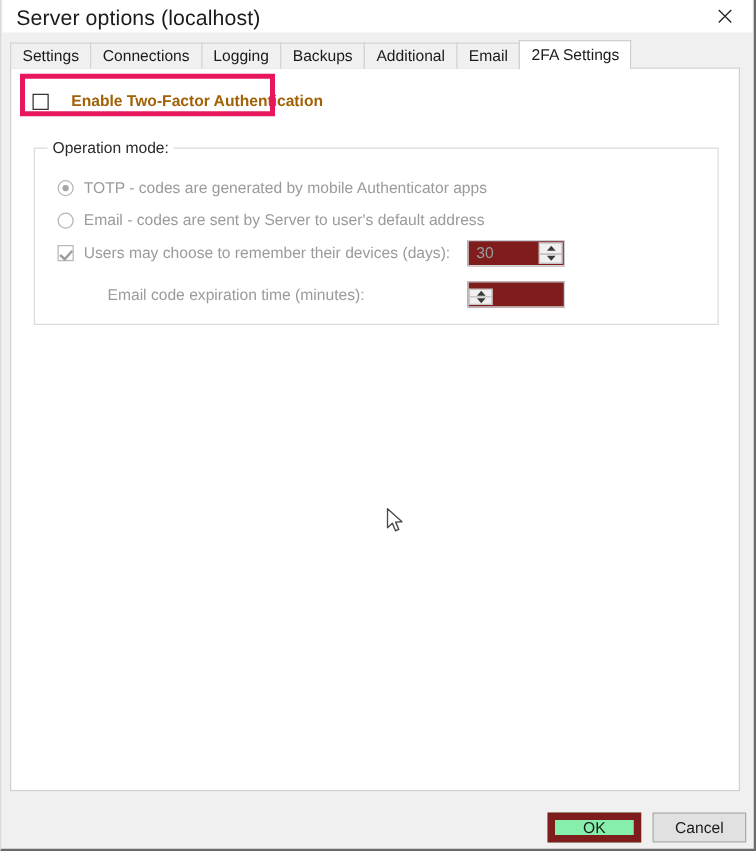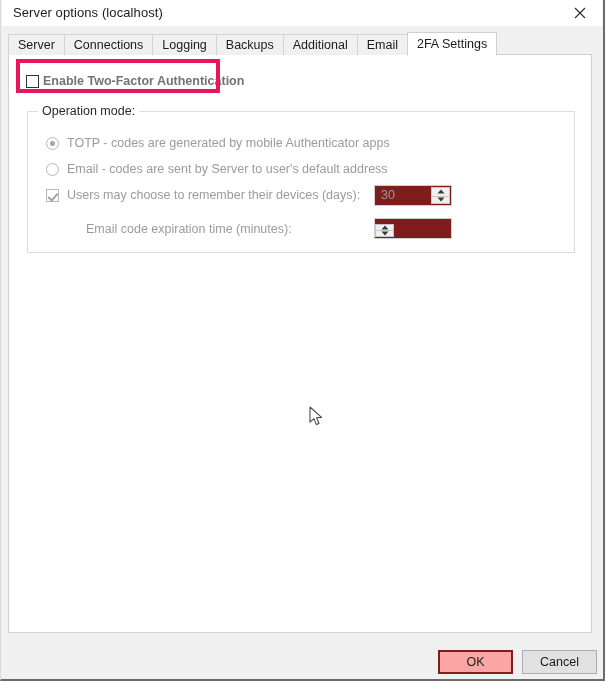--- a/index.html
+++ b/index.html
@@ -35,21 +35,21 @@
     left: 1px;
     top: 0;
     width: 600px;
     height: 26px;
     background: #ffffff;
   }
   #title-text {
     position: absolute;
     left: 11px;
     top: 5px;
-    font-size: 13px;
+    font-size: 17px;
     color: #1b1b1b;
     letter-spacing: 0.1px;
     white-space: nowrap;
   }
   #close-button {
     position: absolute;
     right: 0px;
     top: 0px;
     width: 45px;
     height: 26px;
@@ -135,45 +135,45 @@
     position: absolute;
     left: 3px;
     top: 1px;
     width: 4px;
     height: 8px;
     border: solid #a0a0a0;
     border-width: 0 2px 2px 0;
     transform: rotate(42deg);
   }
   #enable-label {
-    margin-left: 4px;
+    margin-left: 18px;
     font-size: 12.5px;
     font-weight: bold;
-    color: #737373;
+    color: #a16207;
     white-space: nowrap;
   }
 
   
   #highlight-box {
     position: absolute;
     left: 15px;
     top: 59px;
     width: 204px;
     height: 34px;
     border: 4px solid #e8175d;
     box-sizing: border-box;
     z-index: 8;
     pointer-events: none;
   }
 
   
   #groupbox {
     position: absolute;
     left: 18px;
-    top: 56px;
+    top: 63px;
     width: 548px;
     height: 142px;
     border: 1px solid #dcdcdc;
     box-sizing: border-box;
   }
   #groupbox-title {
     position: absolute;
     left: 10px;
     top: -8px;
     background: #ffffff;
@@ -268,22 +268,22 @@
     color: #1b1b1b;
     display: flex;
     align-items: center;
     justify-content: center;
     cursor: default;
     font-family: "Liberation Sans", sans-serif;
   }
   #ok-button {
     left: 437px;
     top: 650px;
-    border: 2px solid #7f1d1d;
-    background: #fca5a5;
+    border: 6px solid #7f1d1d;
+    background: #86efac;
     text-align: center;
   }
   #cancel-button {
     left: 521px;
     top: 650px;
   }
 
   
   #cursor {
     position: absolute;
@@ -303,21 +303,21 @@
     <div id="close-button">
       <span>
         <svg width="12" height="12" viewBox="0 0 12 12">
           <path d="M1 1 L11 11 M11 1 L1 11" stroke="#2b2b2b" stroke-width="1.1" fill="none"></path>
         </svg>
       </span>
     </div>
   </div>
 
   <div id="tabstrip">
-    <div class="tab">Server</div>
+    <div class="tab">Settings</div>
     <div class="tab">Connections</div>
     <div class="tab">Logging</div>
     <div class="tab">Backups</div>
     <div class="tab">Additional</div>
     <div class="tab">Email</div>
     <div class="tab active">2FA Settings</div>
   </div>
 
   <div id="tabpanel">
 

